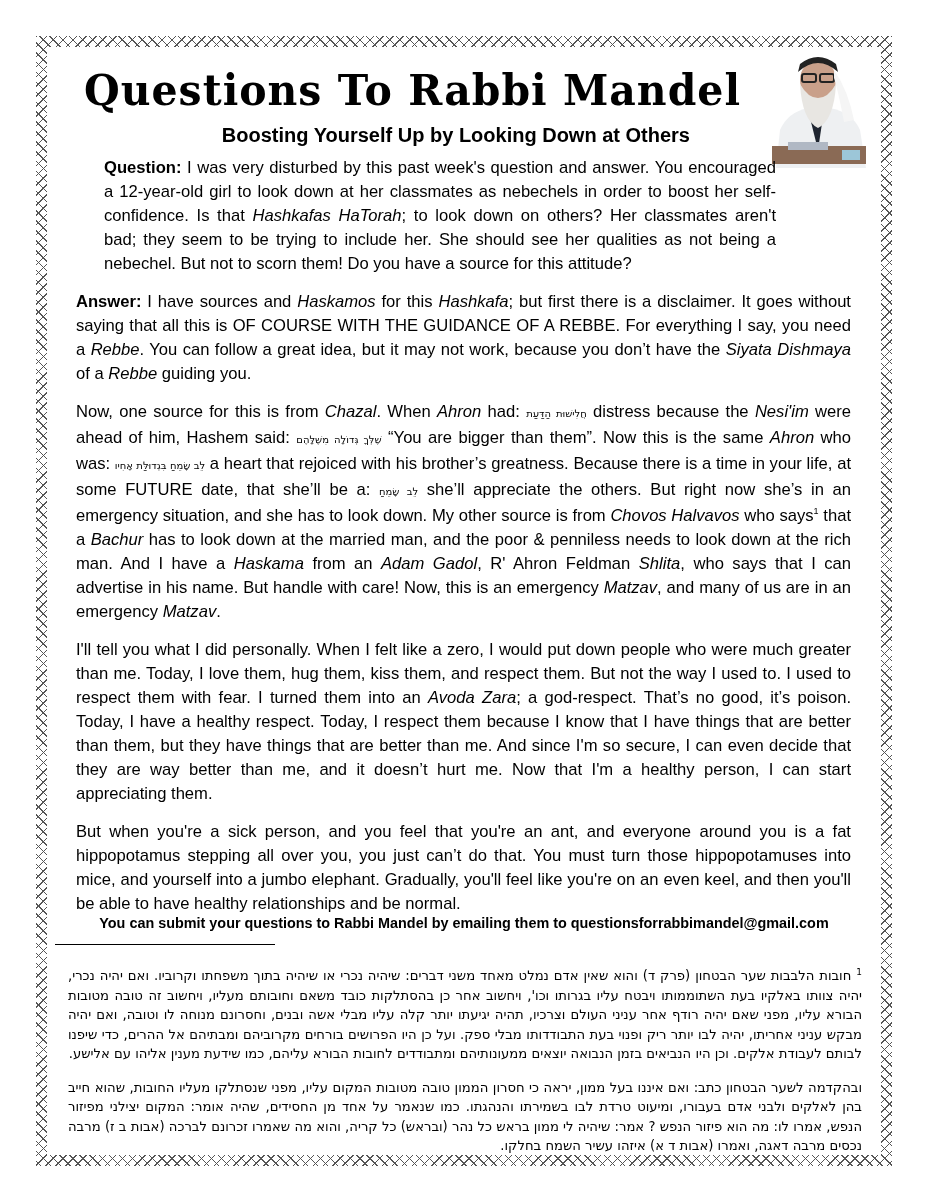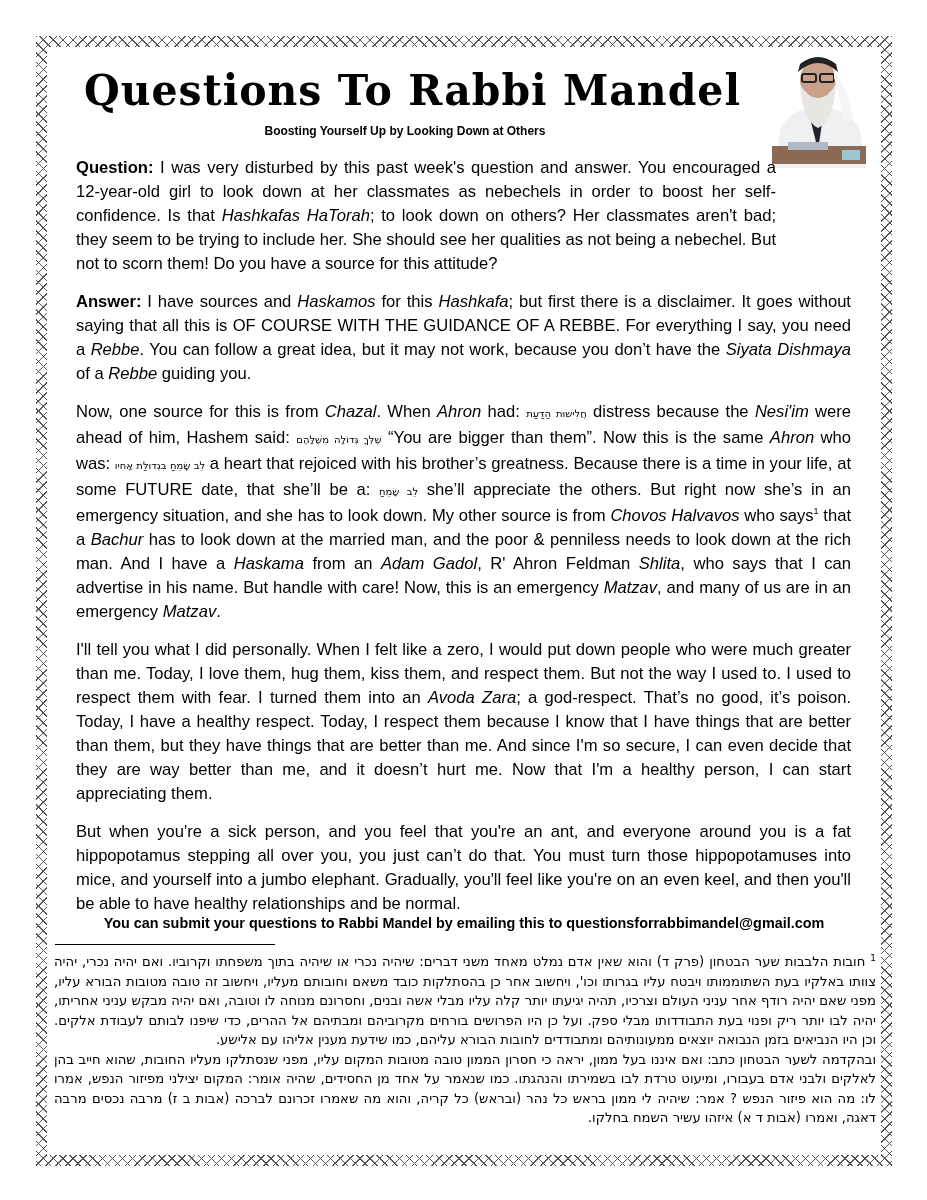--- a/index.html
+++ b/index.html
@@ -13,30 +13,30 @@
     -webkit-mask-composite: xor; mask-composite: exclude;
     padding: 11px;
   }
   .content { position: absolute; left: 52px; top: 52px; width: 824px; height: 1100px; background: #fff; }
   .title {
     position: absolute; left: 84px; top: 66px; width: 640px;
     font-family: "DejaVu Serif", serif; font-weight: 900; font-size: 41px; letter-spacing: 1px;
     transform: scaleY(1.05); white-space: nowrap;
   }
   .photo { position: absolute; left: 768px; top: 50px; width: 102px; height: 118px; overflow: hidden; }
-  .subtitle { position: absolute; left: 120px; top: 124px; width: 570px; text-align: center; font-weight: bold; font-size: 12px; }
+  .subtitle { position: absolute; left: 120px; top: 124px; width: 570px; text-align: right; font-weight: bold; font-size: 20px; }
   .body { position: absolute; left: 76px; top: 156px; width: 775px; font-size: 16.6px; line-height: 24px; text-align: justify; }
   .body p { margin: 0 0 14px 0; }
-  .body .first { padding-right: 75px; }
+  .body .first { padding-right: 75px; margin-left: 28px; }
   .lbl { font-weight: bold; }
   .he { font-family: "DejaVu Sans", sans-serif; font-size: 10px; }
   .submit { position: absolute; left: 60px; top: 915px; width: 808px; text-align: center; font-weight: bold; font-size: 14.4px; }
   .fn-rule { position: absolute; left: 55px; top: 944px; width: 220px; height: 0; border-top: 1px solid #000; }
   .footnote { position: absolute; left: 54px; top: 952px; width: 822px; direction: rtl; text-align: justify; font-family: "DejaVu Sans", sans-serif; font-size: 13.2px; line-height: 19.5px; }
-  .footnote p { margin: 0; }
+  .footnote p { margin: 14px; }
   sup { font-size: 9px; line-height: 0; }
 </style>
 </head>
 <body>
 
 <div class="frame-inner"></div>
 <div class="content"></div>
 
 <div class="title">Questions To Rabbi Mandel</div>
 
@@ -68,20 +68,20 @@
   </p>
   <p>
     <span>Now, one source for this is from </span><i>Chazal</i><span>. When </span><i>Ahron</i><span> had: </span><span class="he" dir="rtl">חֲלִישׁוּת הַדַּעַת</span><span> distress because the </span><i>Nesi'im</i><span> were ahead of him, Hashem said: </span><span class="he" dir="rtl">שֶׁלְּךָ גְּדוֹלָה מִשֶּׁלָּהֶם</span><span> “You are bigger than them”. Now this is the same </span><i>Ahron</i><span> who was: </span><span class="he" dir="rtl">לֵב שָׂמֵחַ בִּגְדוּלַּת אָחִיו</span><span> a heart that rejoiced with his brother’s greatness. Because there is a time in your life, at some FUTURE date, that she’ll be a: </span><span class="he" dir="rtl">לֵב שָׂמֵחַ</span><span> she’ll appreciate the others. But right now she’s in an emergency situation, and she has to look down. My other source is from </span><i>Chovos Halvavos</i><span> who says</span><sup>1</sup><span> that a </span><i>Bachur</i><span> has to look down at the married man, and the poor &amp; penniless needs to look down at the rich man. And I have a </span><i>Haskama</i><span> from an </span><i>Adam Gadol</i><span>, R' Ahron Feldman </span><i>Shlita</i><span>, who says that I can advertise in his name. But handle with care! Now, this is an emergency </span><i>Matzav</i><span>, and many of us are in an emergency </span><i>Matzav</i><span>.</span>
   </p>
   <p>
     <span>I'll tell you what I did personally. When I felt like a zero, I would put down people who were much greater than me. Today, I love them, hug them, kiss them, and respect them. But not the way I used to. I used to respect them with fear. I turned them into an </span><i>Avoda Zara</i><span>; a god-respect. That’s no good, it’s poison. Today, I have a healthy respect. Today, I respect them because I know that I have things that are better than them, but they have things that are better than me. And since I'm so secure, I can even decide that they are way better than me, and it doesn’t hurt me. Now that I'm a healthy person, I can start appreciating them.</span>
   </p>
   <p>But when you're a sick person, and you feel that you're an ant, and everyone around you is a fat hippopotamus stepping all over you, you just can’t do that. You must turn those hippopotamuses into mice, and yourself into a jumbo elephant. Gradually, you'll feel like you're on an even keel, and then you'll be able to have healthy relationships and be normal.</p>
 </div>
 
-<div class="submit">You can submit your questions to Rabbi Mandel by emailing this to questionsforrabbimandel@gmail.com</div>
+<div class="submit">You can submit your questions to Rabbi Mandel by emailing them to questionsforrabbimandel@gmail.com</div>
 
 <div class="fn-rule"></div>
 
 <div class="footnote" lang="he">
   <p><sup>1</sup><span> חובות הלבבות שער הבטחון (פרק ד) והוא שאין אדם נמלט מאחד משני דברים: שיהיה נכרי או שיהיה בתוך משפחתו וקרוביו. ואם יהיה נכרי, יהיה צוותו באלקיו בעת השתוממותו ויבטח עליו בגרותו וכו', ויחשוב אחר כן בהסתלקות כובד משאם וחובותם מעליו, ויחשוב זה טובה מטובות הבורא עליו, מפני שאם יהיה רודף אחר עניני העולם וצרכיו, תהיה יגיעתו יותר קלה עליו מבלי אשה ובנים, וחסרונם מנוחה לו וטובה, ואם יהיה מבקש עניני אחריתו, יהיה לבו יותר ריק ופנוי בעת התבודדותו מבלי ספק. ועל כן היו הפרושים בורחים מקרוביהם ומבתיהם אל ההרים, כדי שיפנו לבותם לעבודת אלקים. וכן היו הנביאים בזמן הנבואה יוצאים ממעונותיהם ומתבודדים לחובות הבורא עליהם, כמו שידעת מענין אליהו עם אלישע.</span></p>
   <p>ובהקדמה לשער הבטחון כתב: ואם איננו בעל ממון, יראה כי חסרון הממון טובה מטובות המקום עליו, מפני שנסתלקו מעליו החובות, שהוא חייב בהן לאלקים ולבני אדם בעבורו, ומיעוט טרדת לבו בשמירתו והנהגתו. כמו שנאמר על אחד מן החסידים, שהיה אומר: המקום יצילני מפיזור הנפש, אמרו לו: מה הוא פיזור הנפש ? אמר: שיהיה לי ממון בראש כל נהר (ובראש) כל קריה, והוא מה שאמרו זכרונם לברכה (אבות ב ז) מרבה נכסים מרבה דאגה, ואמרו (אבות ד א) איזהו עשיר השמח בחלקו.</p>
 </div>
 
 </body></html>

